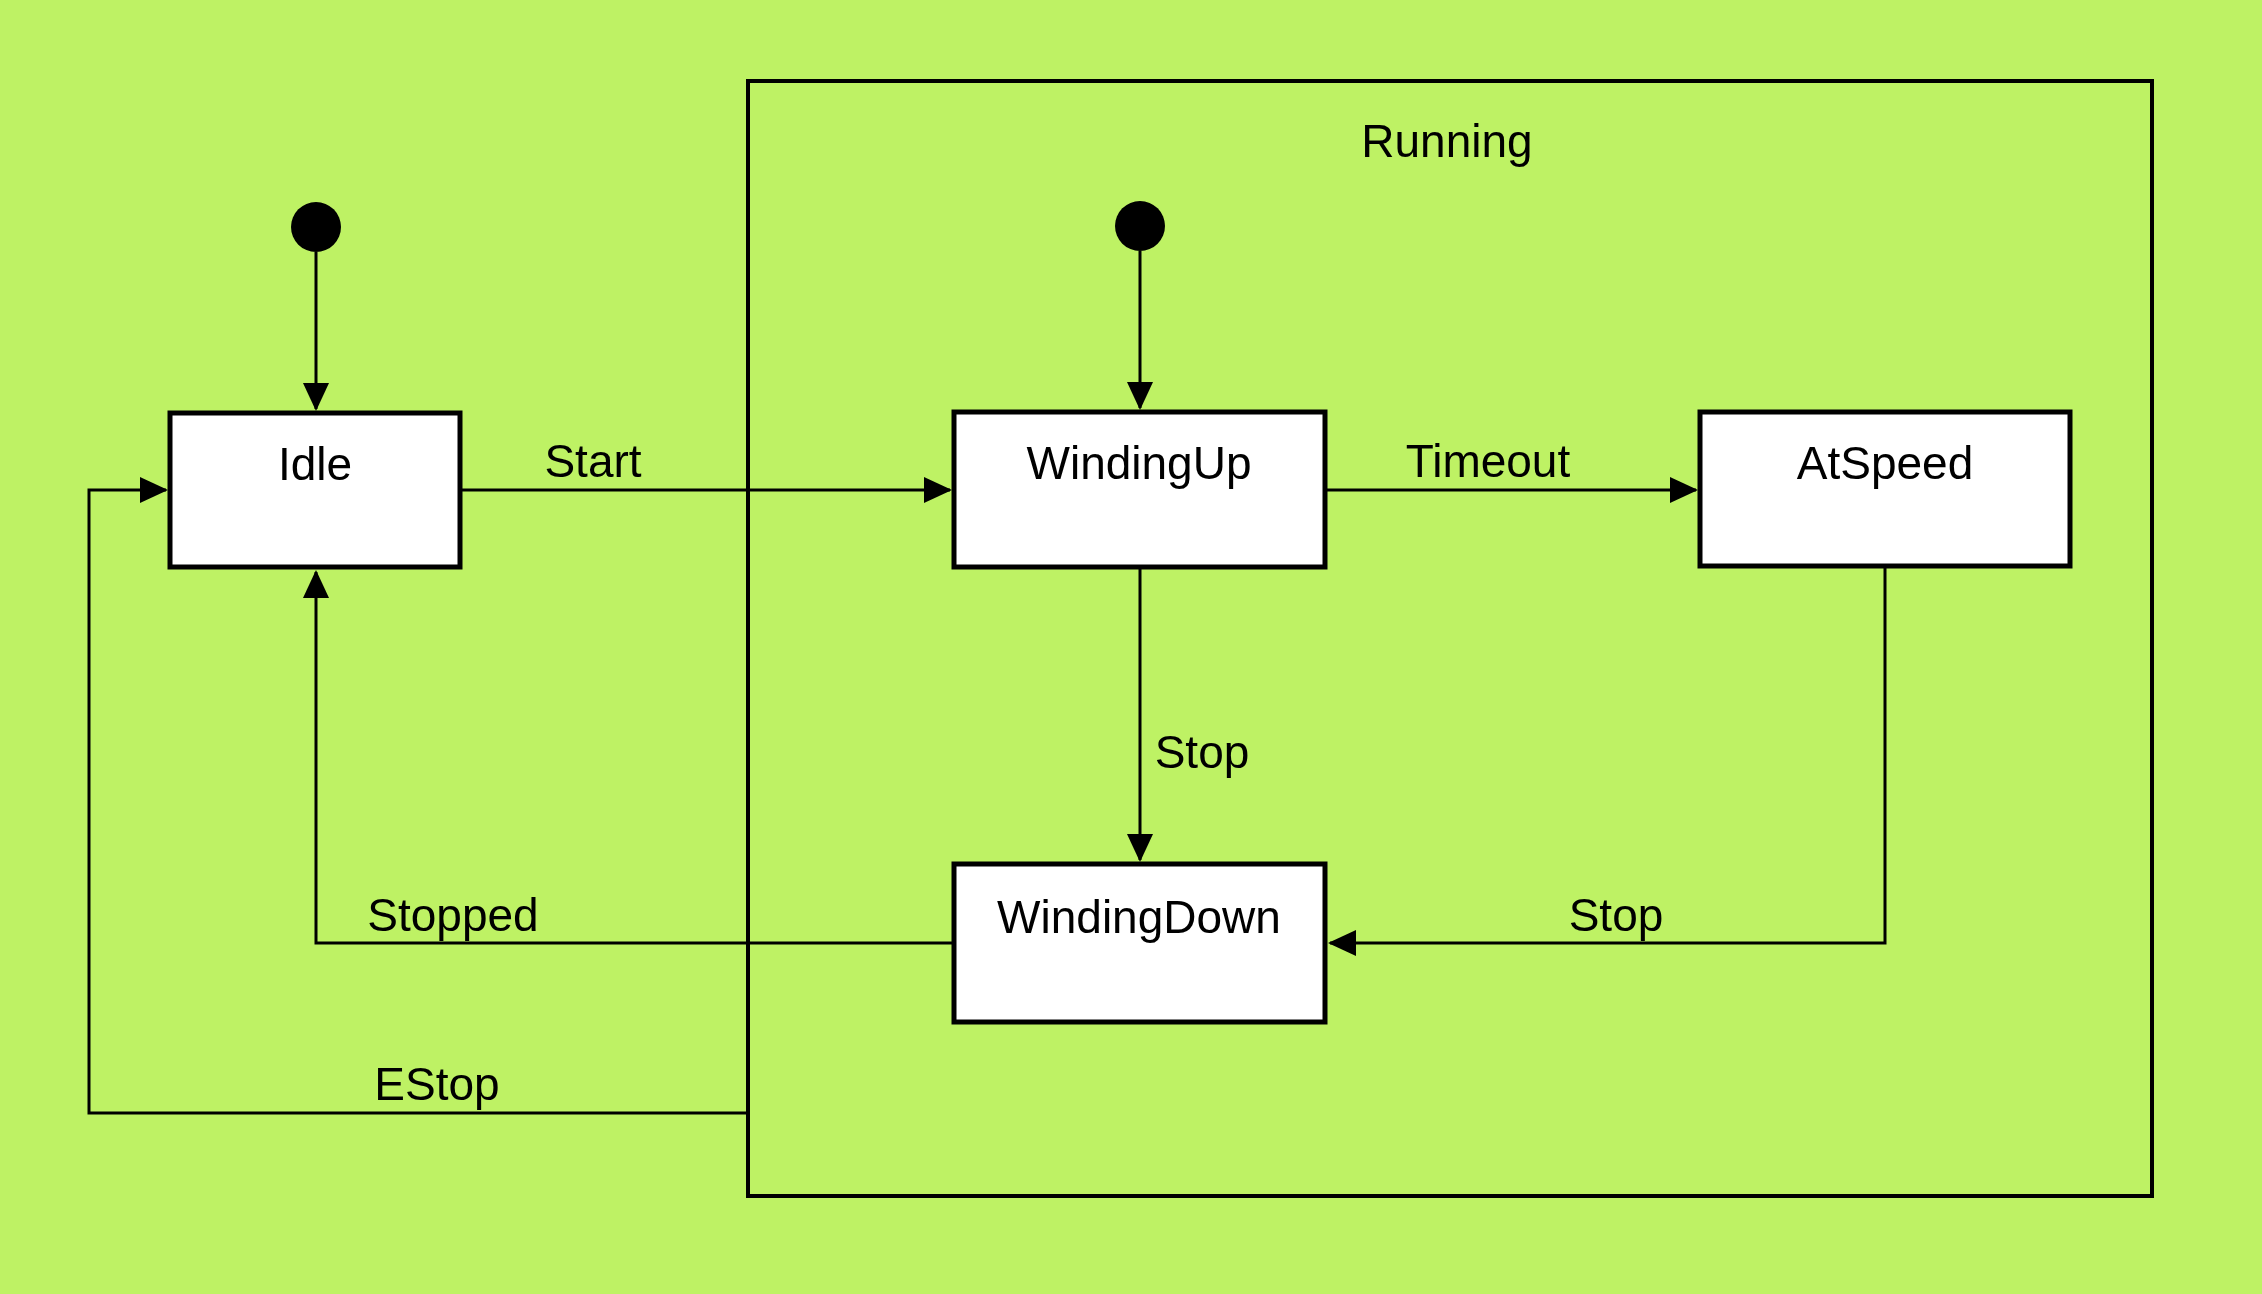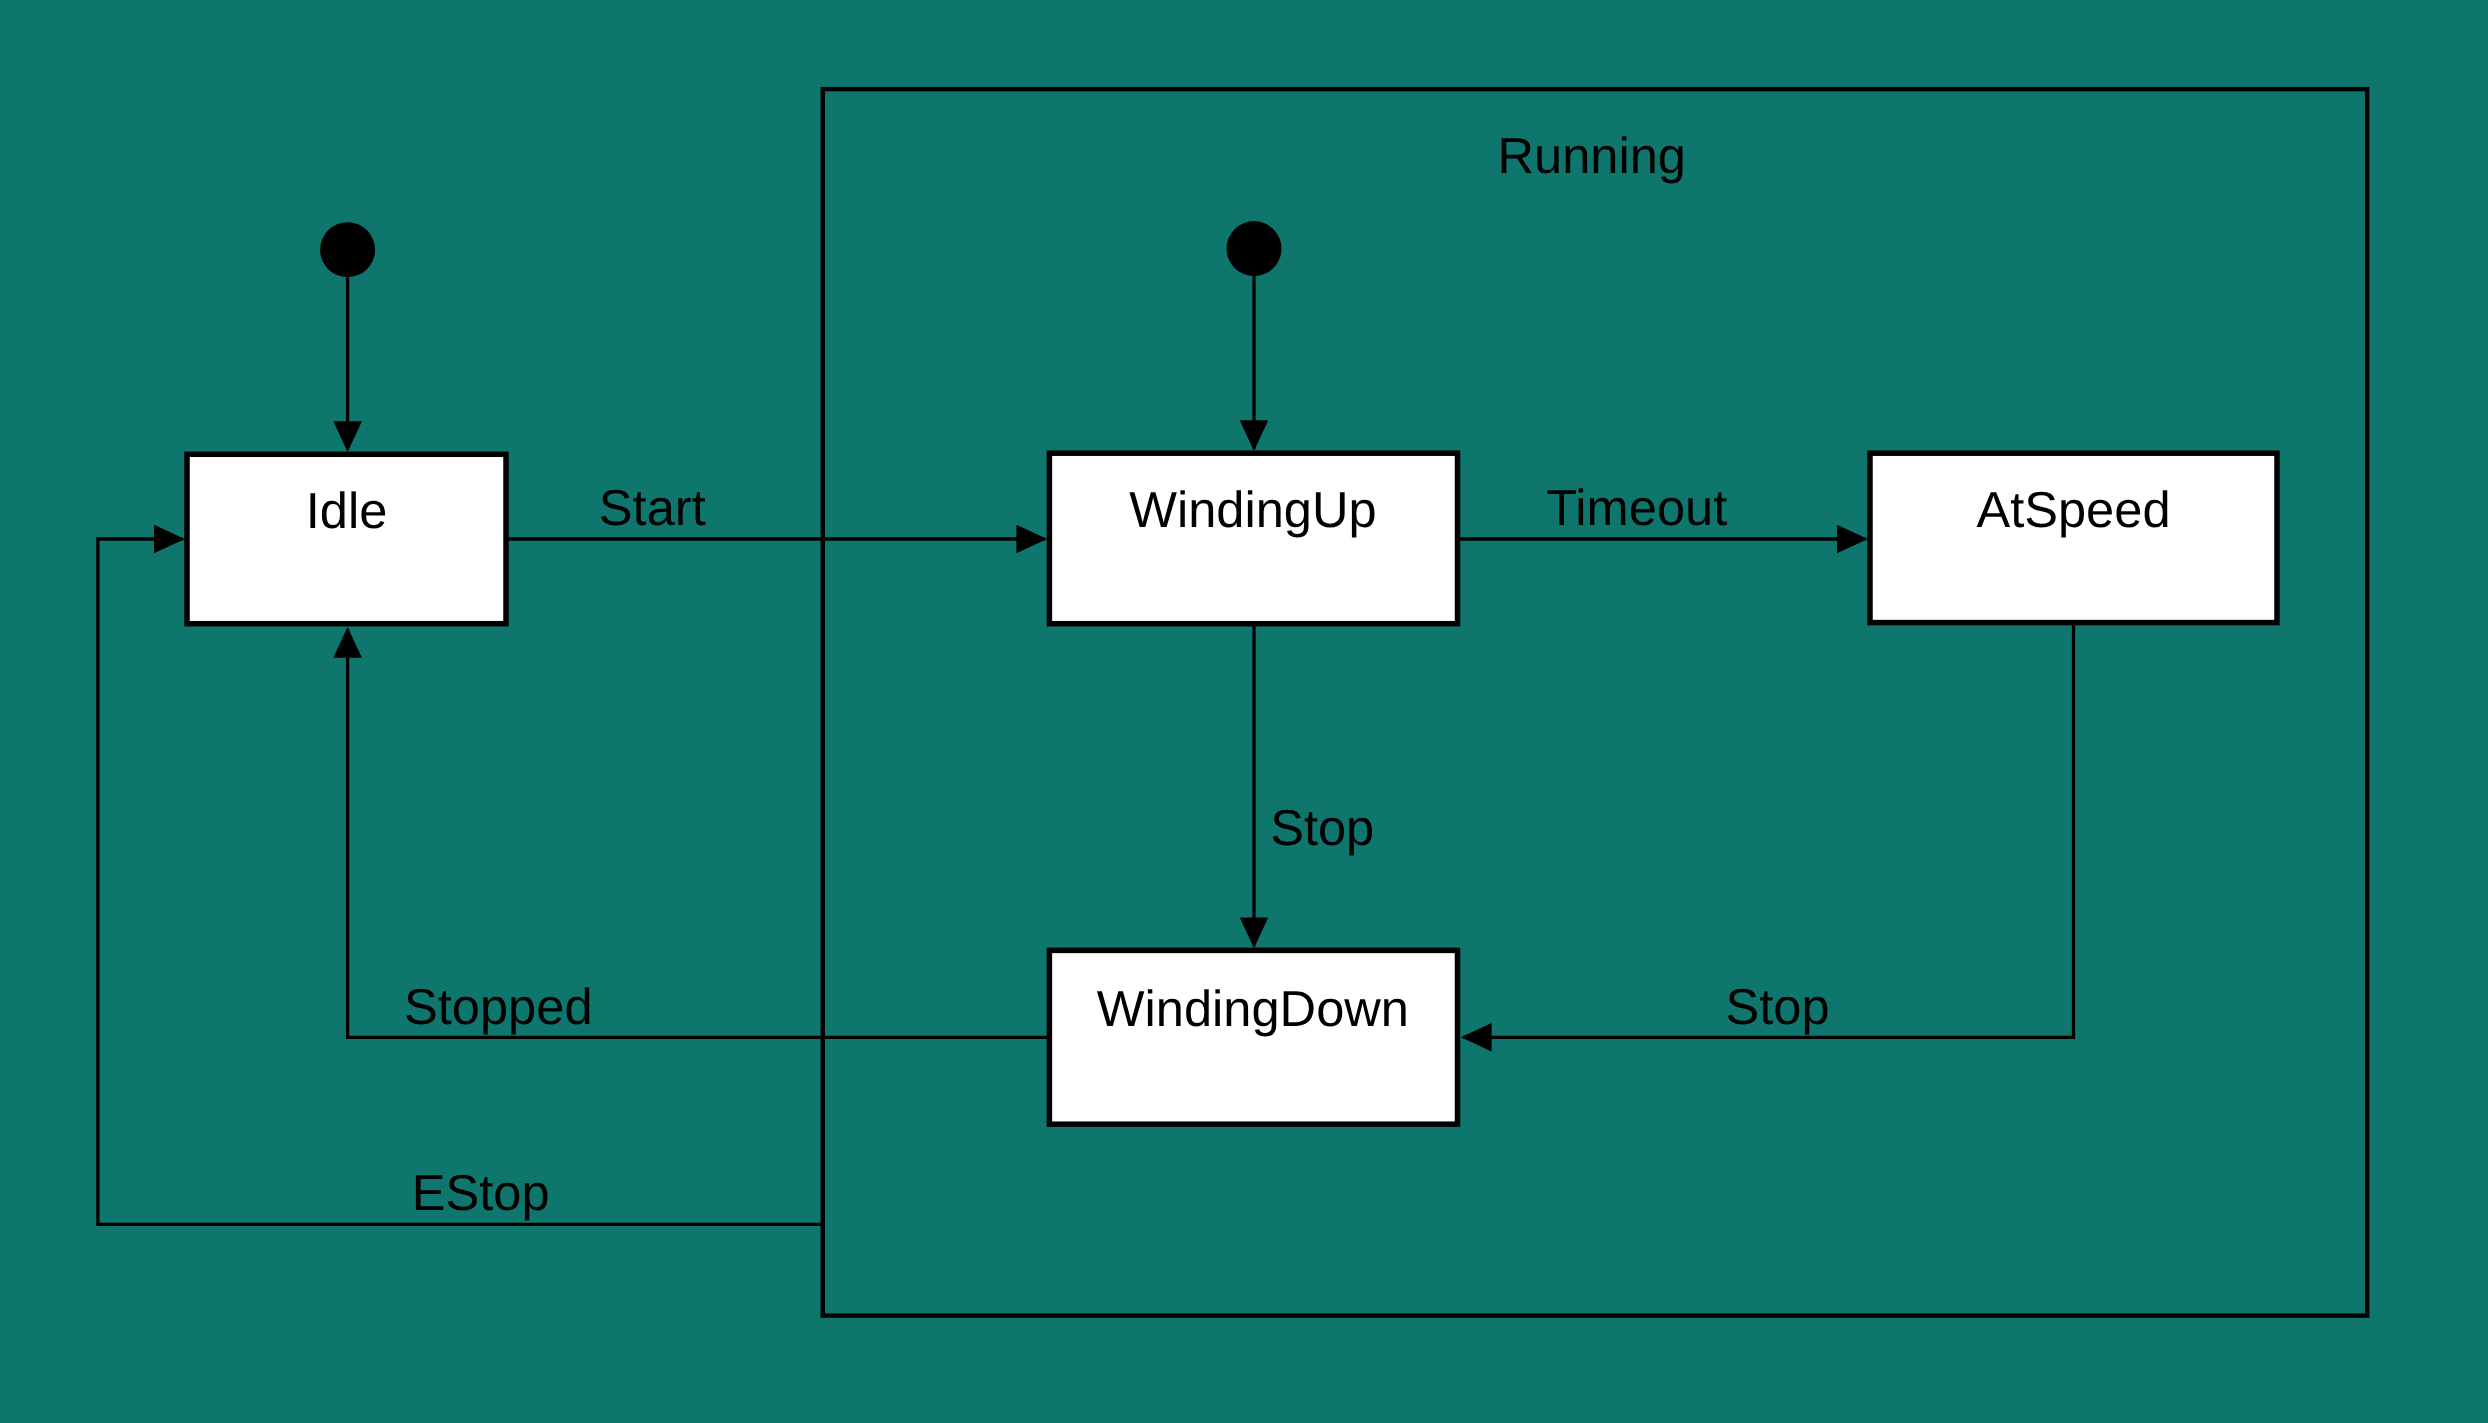--- a/index.html
+++ b/index.html
@@ -7,21 +7,21 @@
     padding: 0;
     background: #ffffff;
     width: 2262px;
     height: 1294px;
     overflow: hidden;
   }
   .diagram-stage {
     position: relative;
     width: 2262px;
     height: 1294px;
-    background: #0f766e;
+    background: #bef264;
   }
   svg {
     display: block;
   }
   .state-rect {
     fill: #ffffff;
     stroke: #000000;
     stroke-width: 5;
   }
   .composite-rect {

